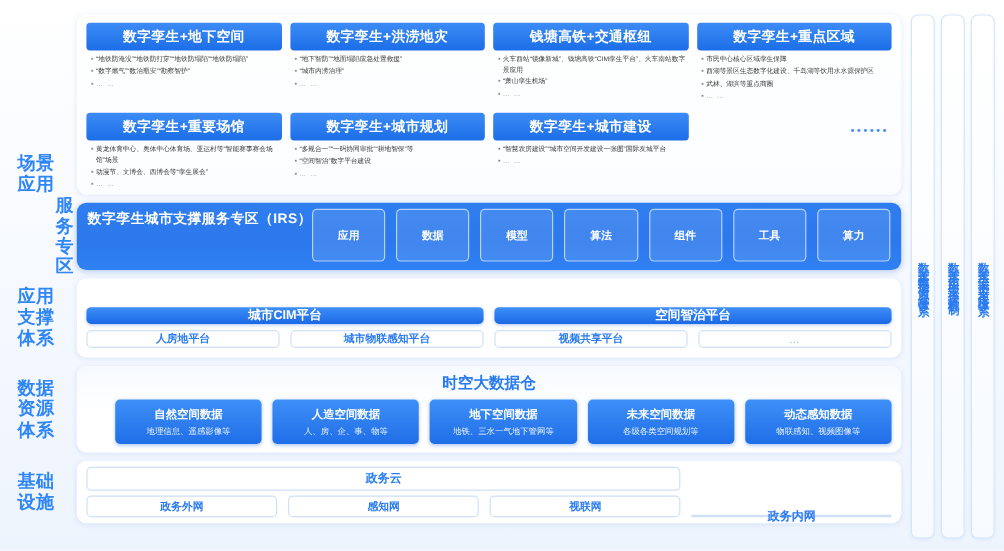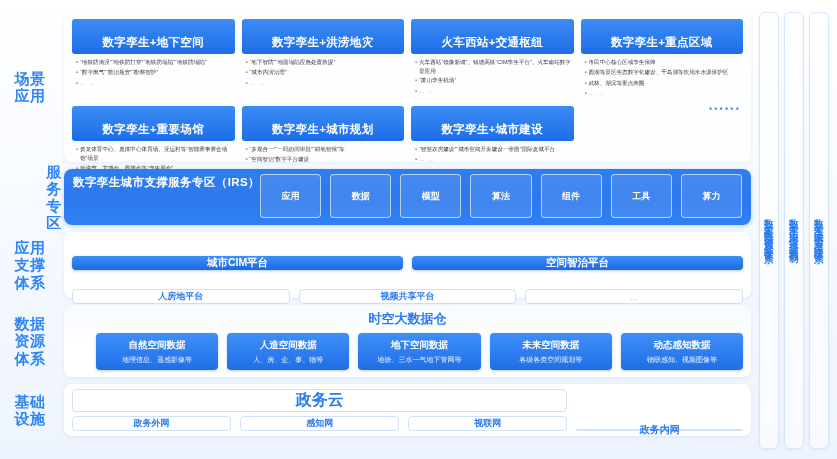--- a/index.html
+++ b/index.html
@@ -60,21 +60,21 @@
   }
   .sc-row{display:flex;gap:7px;flex:1;}
   .sc-card{
     flex:1 1 0;min-width:0;display:flex;flex-direction:column;
   }
   .sc-card.ghost{visibility:hidden;}
   .sc-head{
     background:linear-gradient(180deg,#3c8bf5 0%,#1c6ee8 100%);
     color:#fff;font-weight:bold;font-size:11.5px;
     text-align:center;border-radius:3px;
-    padding:16px 2px 4px 2px;letter-spacing:.3px;
+    padding:4px 2px 4px 2px;letter-spacing:.3px;
     white-space:nowrap;overflow:hidden;
   }
   .sc-body{
     padding:4px 2px 2px 2px;flex:1;
   }
   .bul{
     display:flex;align-items:flex-start;
     font-size:5.6px;line-height:1.55;color:#3a3a3a;
     margin-bottom:1px;
   }
@@ -108,21 +108,21 @@
     flex:1 1 0;border:1px solid rgba(255,255,255,.62);
     border-radius:4px;background:rgba(255,255,255,.10);
     color:#ffffff;font-size:9px;font-weight:bold;
     display:flex;align-items:center;justify-content:center;
   }
 
   
   .r3{height:66px;margin-bottom:7px;display:flex;}
   .r3-panel{
     flex:1;padding:24px 8px;box-sizing:border-box;
-    display:flex;flex-direction:column;gap:19px;text-align:center;
+    display:flex;flex-direction:column;gap:5px;text-align:center;
   }
   .r3-top{display:flex;gap:9px;flex:1.05;}
   .plat-big{
     flex:1 1 0;border-radius:4px;
     background:linear-gradient(180deg,#3e8ff7 0%,#1c68e6 100%);
     color:#fff;font-weight:bold;font-size:10.5px;
     display:flex;align-items:center;justify-content:center;
     box-shadow:0 1px 3px rgba(35,105,215,.35);
   }
   .r3-bot{display:flex;gap:9px;flex:1;}
@@ -160,21 +160,21 @@
   .r5{height:52px;display:flex;}
   .r5-panel{
     flex:1;padding:5px 8px;box-sizing:border-box;
     display:flex;gap:9px;
   }
   .infra-left{
     flex:3.1 1 0;display:flex;flex-direction:column;gap:4px;
   }
   .cloud-bar{
     border:1px solid #cfe0f7;border-radius:4px;background:#fff;
-    color:#2a7bf0;font-weight:bold;font-size:16px;
+    color:#2a7bf0;font-weight:bold;font-size:10px;
     display:flex;align-items:center;justify-content:center;flex:1;
   }
   .net-row{display:flex;gap:9px;flex:1;}
   .net{
     flex:1 1 0;border:1px solid #cfe0f7;border-radius:4px;background:#fff;
     color:#2a7bf0;font-weight:bold;font-size:9px;
     display:flex;align-items:center;justify-content:center;
   }
   .infra-right{
     flex:1.03 1 0;border:1px solid #cfe0f7;border-radius:5px;background:#fff;
@@ -196,21 +196,21 @@
     letter-spacing:3.2px;line-height:1;
   }
 </style>
 </head>
 <body>
 
 <div id="root">
   <div class="layout">
 
     <div class="left-col">
-      <div class="row-label" style="height:150px;margin-bottom:7px;">
+      <div class="row-label" style="height:150px;margin-bottom:7px;align-items:flex-end;">
         <span>
             <span>场景</span>
             <span>应用</span>
           </span>
       </div>
       <div class="row-label" style="height:56px;margin-bottom:7px;margin-left:48px;">
         <span>
             <span>服务</span>
             <span>专区</span>
           </span>
@@ -270,21 +270,21 @@
                     <span class="dot">▪</span>
                     <span class="txt">“城市内涝治理”</span>
                   </div>
                   <div class="bul ell">
                     <span class="dot">▪</span>
                     <span class="txt">…  …</span>
                   </div>
                 </div>
               </div>
               <div class="sc-card">
-                <div class="sc-head">火车西站+交通枢纽</div>
+                <div class="sc-head">钱塘高铁+交通枢纽</div>
                 <div class="sc-body">
                   <div class="bul">
                     <span class="dot">▪</span>
                     <span class="txt">火车西站“镜像新城”、钱塘高铁“CIM孪生平台”、火车南站数字景应用</span>
                   </div>
                   <div class="bul">
                     <span class="dot">▪</span>
                     <span class="txt">“萧山孪生机场”</span>
                   </div>
                   <div class="bul ell">
@@ -384,20 +384,21 @@
       </div>
 
       <div class="r3">
         <div class="panel r3-panel">
           <div class="r3-top" id="plat-main">
               <div class="plat-big">城市CIM平台</div>
               <div class="plat-big">空间智治平台</div>
             </div>
           <div class="r3-bot" id="plat-sub">
               <div class="plat-small">人房地平台</div>
+              <div class="plat-small">城市物联感知平台</div>
               <div class="plat-small">视频共享平台</div>
               <div class="plat-small muted">…</div>
             </div>
         </div>
       </div>
 
       <div class="r4">
         <div class="panel r4-panel">
           <div class="r4-title">时空大数据仓</div>
           <div class="r4-cards" id="d-cards">

